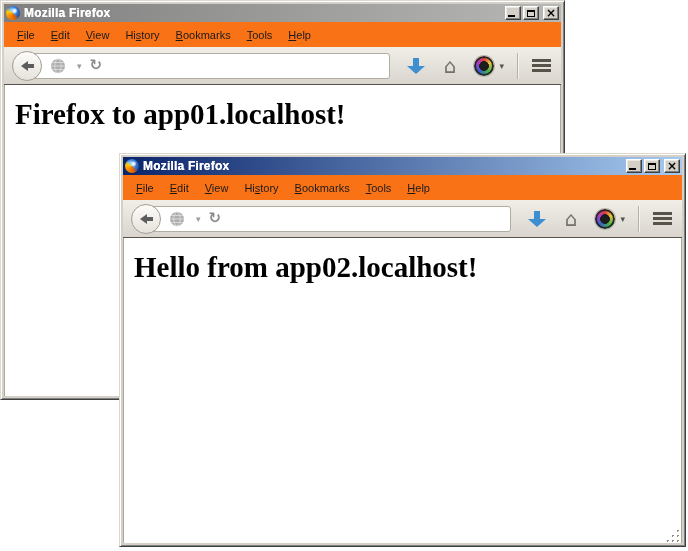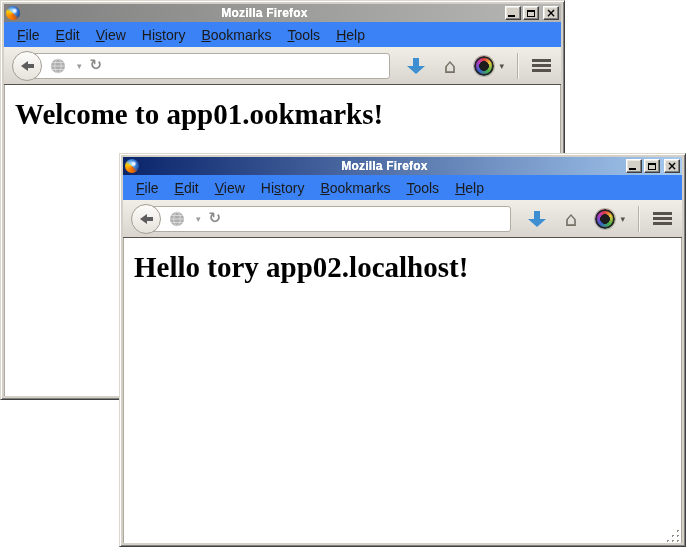--- a/index.html
+++ b/index.html
@@ -17,21 +17,21 @@
     padding:3px;
     box-sizing:border-box;
     display:flex;flex-direction:column;
   }
   .w1{left:0;top:0;width:565px;height:400px;}
   .w2{left:119px;top:153px;width:567px;height:394px;}
 
   
   .titlebar{
     height:18px;flex:0 0 18px;display:flex;align-items:center;
-    padding:0 2px;box-sizing:border-box;text-align:center;
+    padding:0 2px;box-sizing:border-box;
   }
   .titlebar.active{background:linear-gradient(to right,#0a246a,#a6caf0);}
   .titlebar.inactive{background:linear-gradient(to right,#7f7f7f,#b7b7b5);}
   .ff-icon{
     width:14px;height:14px;border-radius:50%;flex:0 0 14px;
     background:
       radial-gradient(circle at 62% 34%, rgba(255,255,255,.85) 0 9%, rgba(255,255,255,0) 22%),
       conic-gradient(from 120deg at 50% 50%, rgba(0,0,0,0) 0deg, #e66000 40deg, #ff9500 120deg, #ffcb00 165deg, rgba(0,0,0,0) 205deg),
       radial-gradient(circle at 42% 40%, #8fd0ff 0 18%, #3f7fd9 42%, #15418f 78%);
   }
@@ -49,21 +49,21 @@
     box-sizing:border-box;position:relative;cursor:default;
   }
   .tb-btn.close{margin-left:2px;}
   .glyph-min{position:absolute;left:2px;bottom:2px;width:7px;height:2px;background:#000;}
   .glyph-max{width:8px;height:7px;border:1px solid #000;border-top:2px solid #000;box-sizing:border-box;}
   .glyph-close{font-family:"DejaVu Sans", sans-serif;font-size:12px;font-weight:bold;color:#000;line-height:10px;margin-top:-1px;}
 
   
   .menubar{
     height:25px;flex:0 0 25px;display:flex;align-items:center;
-    padding-left:5px;background:#3b82f6;font-size:14px;color:#1a1a1a;
+    padding-left:5px;background:#f97316;font-size:11px;color:#1a1a1a;
   }
   .menu-item{padding:2px 8px;white-space:nowrap;cursor:default;}
   .menu-item u{text-decoration:underline;}
 
   
   .navbar{
     height:38px;flex:0 0 38px;display:flex;align-items:center;
     background:linear-gradient(#f1eee8,#d9d5ce);
     border-bottom:1px solid #55524c;
     padding:0 10px 0 8px;box-sizing:border-box;
@@ -162,21 +162,21 @@
         <span class="dl-tail"></span>
         <span class="dl-head"></span>
       </span>
     <span class="home-icon">⌂</span>
     <span class="wheel-icon"></span>
     <span class="menu-caret">▾</span>
     <span class="vsep"></span>
     <span class="hamburger"></span>
   </div>
   <div class="content">
-    <h1>Welcome to app01.ookmarks!</h1>
+    <h1>Firefox to app01.localhost!</h1>
   </div>
 </div>
 
 <div class="window w2">
   <div class="titlebar active">
     <span class="ff-icon"></span>
     <span class="title-text">Mozilla Firefox</span>
     <span class="win-buttons">
       <span class="tb-btn">
           <span class="glyph-min"></span>
@@ -218,21 +218,21 @@
         <span class="dl-tail"></span>
         <span class="dl-head"></span>
       </span>
     <span class="home-icon">⌂</span>
     <span class="wheel-icon"></span>
     <span class="menu-caret">▾</span>
     <span class="vsep"></span>
     <span class="hamburger"></span>
   </div>
   <div class="content">
-    <h1>Hello tory app02.localhost!</h1>
+    <h1>Hello from app02.localhost!</h1>
     <svg class="grip" width="14" height="14" viewBox="0 0 14 14">
       <g fill="#8f8b83">
         <rect x="10" y="1" width="2" height="2"></rect>
         <rect x="5" y="6" width="2" height="2"></rect>
           <rect x="10" y="6" width="2" height="2"></rect>
         <rect x="0" y="11" width="2" height="2"></rect>
           <rect x="5" y="11" width="2" height="2"></rect>
           <rect x="10" y="11" width="2" height="2"></rect>
       </g>
       <g fill="#ffffff">

